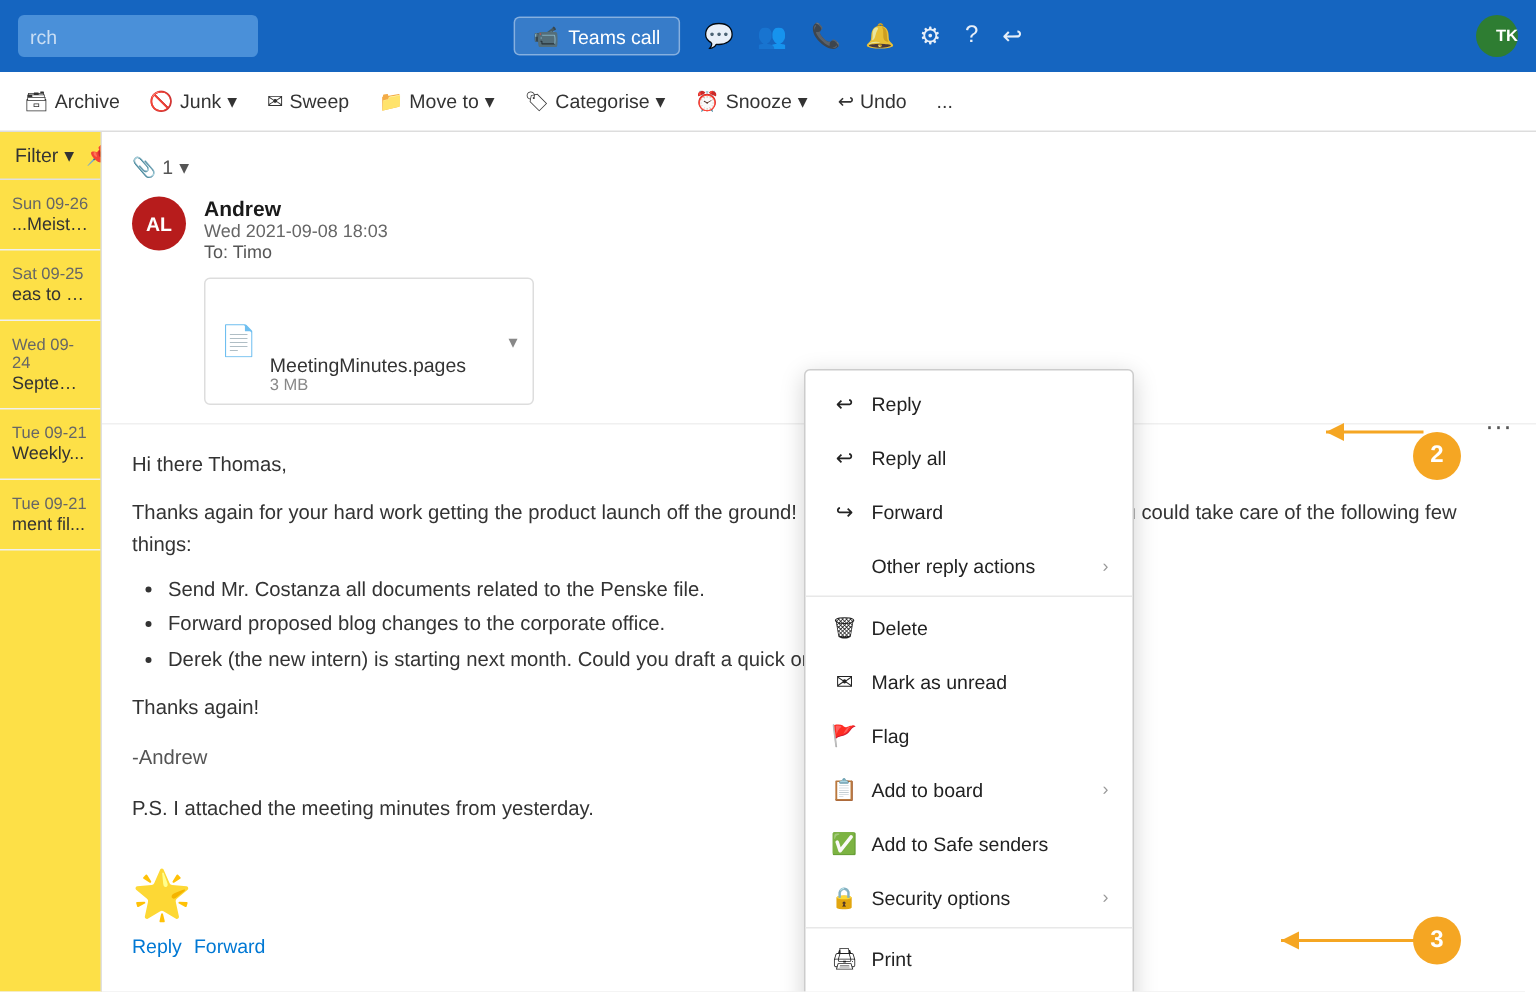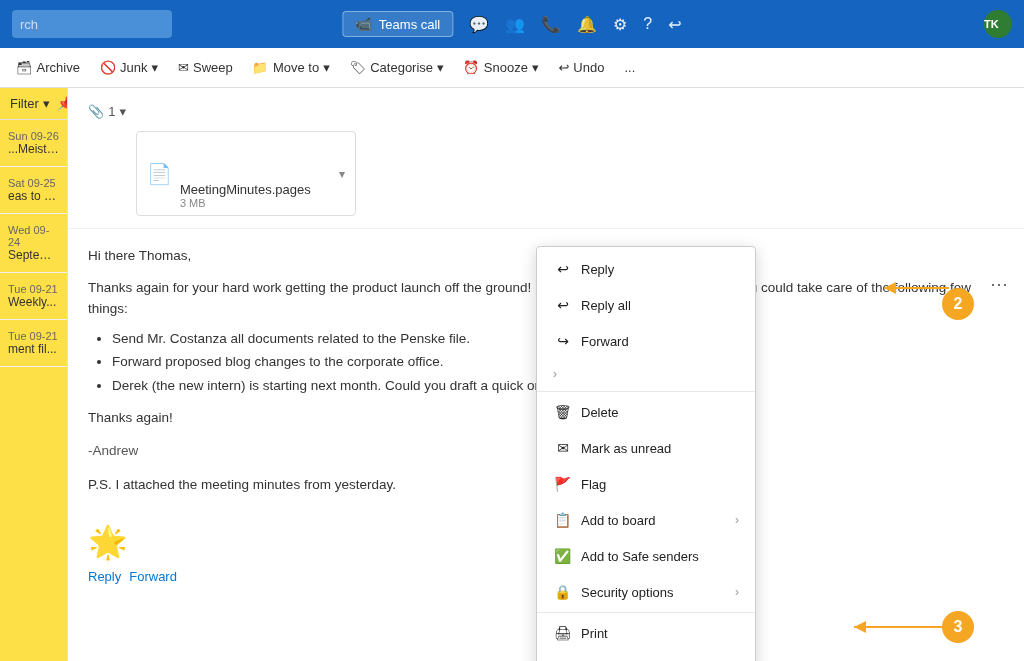--- a/index.html
+++ b/index.html
@@ -66,21 +66,21 @@
       cursor: pointer;
       opacity: 0.9;
     }
     .avatar-circle {
       width: 28px;
       height: 28px;
       background: #2e7d32;
       border-radius: 50%;
       display: flex;
       align-items: center;
-      justify-content: flex-start;
+      justify-content: flex-end;
       color: #fff;
       font-size: 11px;
       font-weight: 600;
       cursor: pointer;
     }
 
     
     .toolbar {
       background: #fff;
       border-bottom: 1px solid #ddd;
@@ -439,20 +439,30 @@
   <div class="email-content">
 
     <div class="email-header-area">
       <div class="email-title-row">
         <div class="email-count">
           <span>📎</span>
           <span>1</span>
           <span>▾</span>
         </div>
       </div>
+      <div class="email-meta">
+        <div class="sender-avatar">
+          <span>AL</span>
+        </div>
+        <div class="sender-info">
+          <div class="sender-name">Andrew</div>
+          <div class="sender-date">Wed 2021-09-08 18:03</div>
+          <div class="sender-to">To:  Timo</div>
+        </div>
+      </div>
       <div class="attachment-box">
         <span class="attachment-icon">📄</span>
         <div>
           <div class="attachment-name">MeetingMinutes.pages</div>
           <div class="attachment-size">3 MB</div>
         </div>
         <span class="attachment-expand">▾</span>
       </div>
     </div>
 
@@ -491,20 +501,24 @@
           <span>Reply all</span>
         </div>
       </div>
       <div class="menu-item">
         <div class="menu-item-left">
           <span class="menu-icon">↪</span>
           <span>Forward</span>
         </div>
       </div>
       <div class="menu-item">
+        <div class="menu-item-left">
+          <span class="menu-icon"></span>
+          <span>Other reply actions</span>
+        </div>
         <span class="menu-chevron">›</span>
       </div>
       <div class="menu-divider"></div>
       <div class="menu-item">
         <div class="menu-item-left">
           <span class="menu-icon">🗑</span>
           <span>Delete</span>
         </div>
       </div>
       <div class="menu-item">

